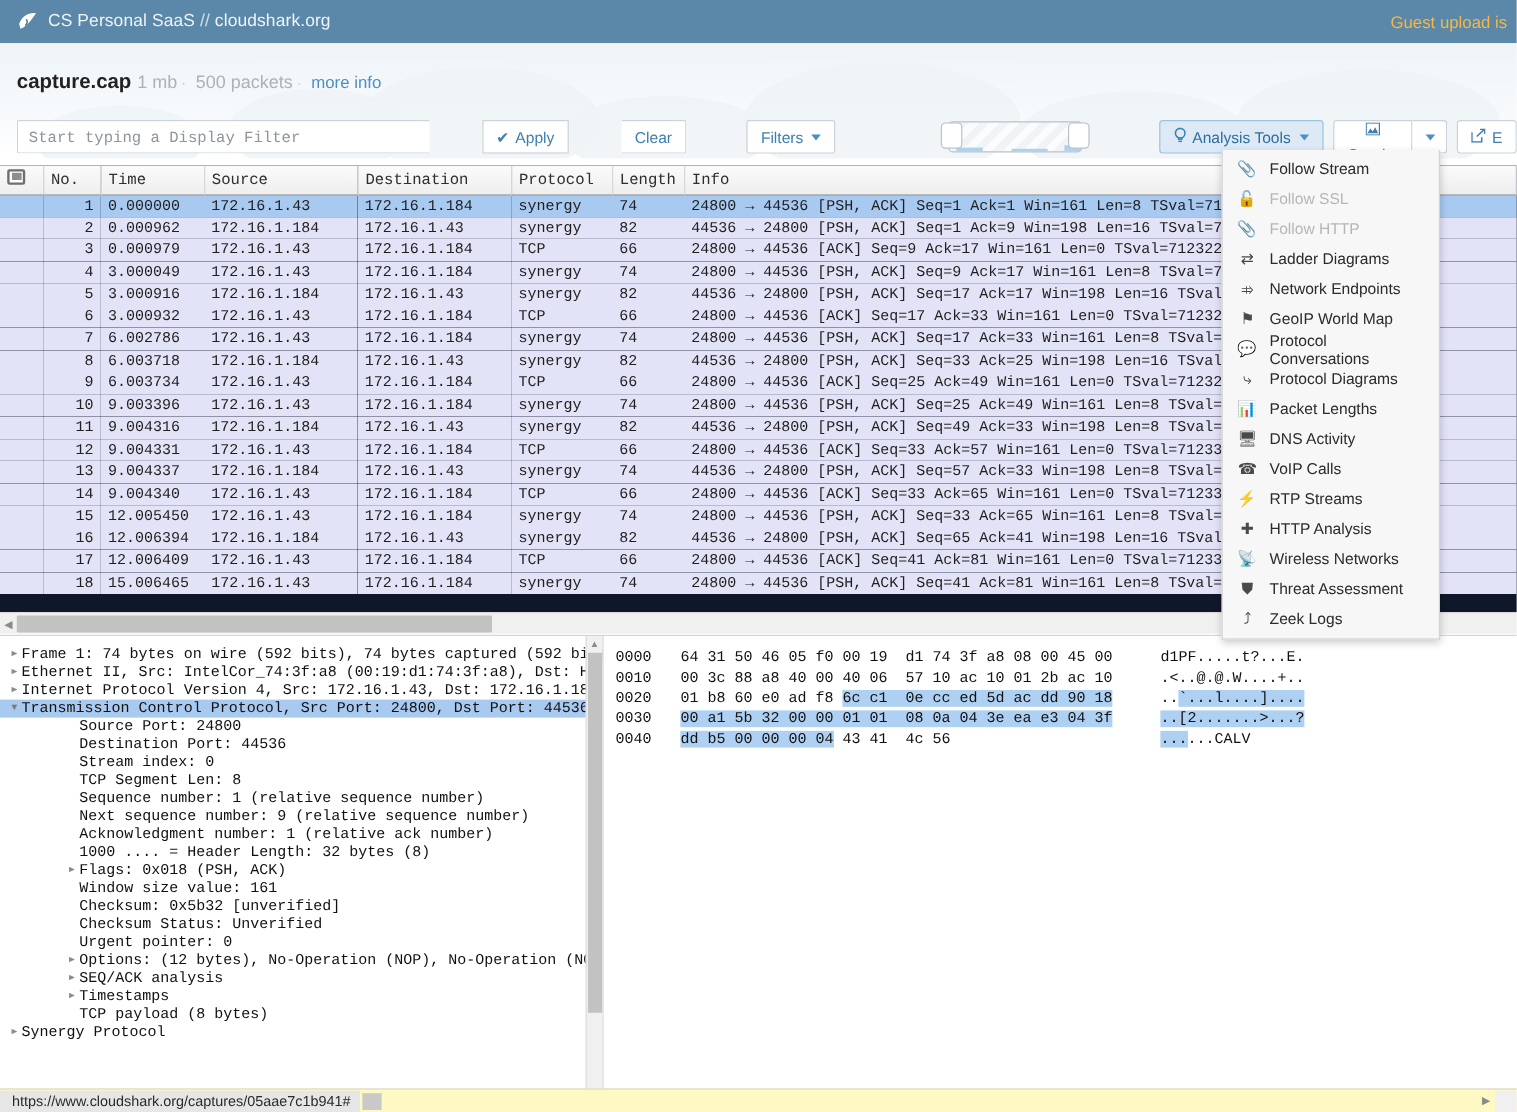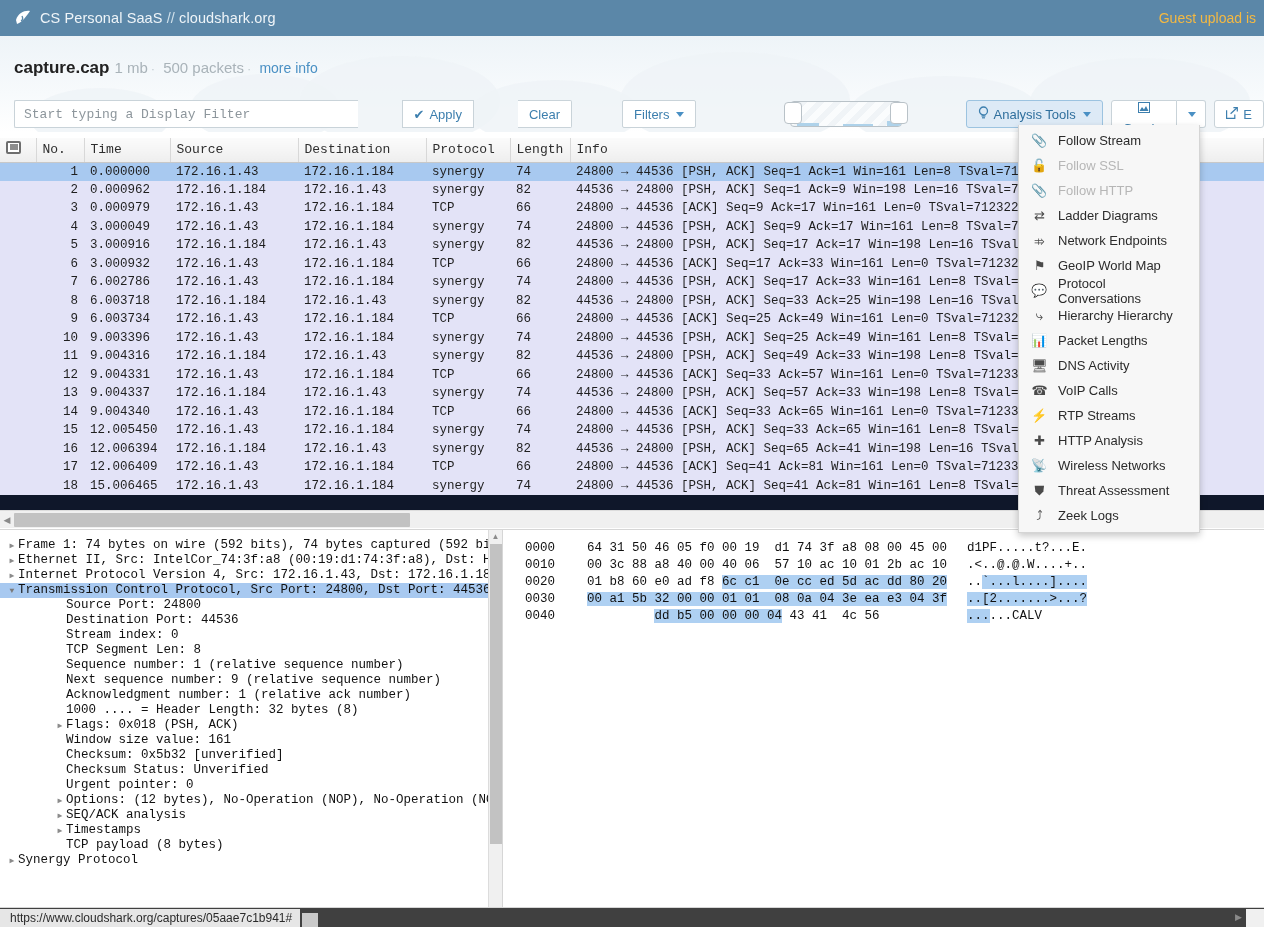--- a/index.html
+++ b/index.html
@@ -315,34 +315,34 @@
   .hex-pane {
     flex: 1 1 auto;
     background: #fff;
     padding: 10px 0 0 10px;
     font-family: "Liberation Mono", monospace;
     font-size: 12.5px;
     line-height: 17px;
     color: #111;
     overflow: hidden;
   }
-  .hexrow { display: flex; white-space: pre; text-align: center; }
+  .hexrow { display: flex; white-space: pre; }
   .hex-off { width: 54px; color: #111; }
   .hex-bytes { width: 400px; }
   .hex-ascii { }
   .hl { background: #aed0f2; }
 
   
   .statusbar {
     position: absolute;
     left: 0; bottom: 0; right: 0;
     height: 20px;
-    background: #404040;
+    background: #fef9c3;
     border-top: 1px solid #d6d6d6;
-    display: flex; align-items: flex-end;
+    display: flex; align-items: center;
   }
   .status-url {
     background: #e6e6e6;
     color: #2a2a2a;
     font-size: 12px;
     padding: 2px 8px 2px 10px;
     height: 18px;
     display: flex; align-items: center;
     font-family: "Liberation Sans", sans-serif;
   }
@@ -765,21 +765,21 @@
       <div class="vscroll">
         <div class="vs-arrow">▲</div>
         <div class="vs-thumb"></div>
         <div class="vs-arrow bot">▼</div>
       </div>
     </div>
 
     <div class="hex-pane" id="hex-pane">
         <div class="hexrow"><span class="hex-off">0000</span><span class="hex-bytes">64 31 50 46 05 f0 00 19  d1 74 3f a8 08 00 45 00</span><span class="hex-ascii">d1PF.....t?...E.</span></div>
         <div class="hexrow"><span class="hex-off">0010</span><span class="hex-bytes">00 3c 88 a8 40 00 40 06  57 10 ac 10 01 2b ac 10</span><span class="hex-ascii">.&lt;..@.@.W....+..</span></div>
-        <div class="hexrow"><span class="hex-off">0020</span><span class="hex-bytes">01 b8 60 e0 ad f8 <span class="hl">6c c1  0e cc ed 5d ac dd 80 20</span></span><span class="hex-ascii">..<span class="hl">`...l....]....</span></span></div>
+        <div class="hexrow"><span class="hex-off">0020</span><span class="hex-bytes">01 b8 60 e0 ad f8 <span class="hl">6c c1  0e cc ed 5d ac dd 90 18</span></span><span class="hex-ascii">..<span class="hl">`...l....]....</span></span></div>
         <div class="hexrow"><span class="hex-off">0030</span><span class="hex-bytes"><span class="hl">00 a1 5b 32 00 00 01 01  08 0a 04 3e ea e3 04 3f</span></span><span class="hex-ascii"><span class="hl">..[2.......&gt;...?</span></span></div>
         <div class="hexrow"><span class="hex-off">0040</span><span class="hex-bytes"><span class="hl">dd b5 00 00 00 04</span> 43 41  4c 56</span><span class="hex-ascii"><span class="hl">...</span>...CALV</span></div>
       </div>
   </div>
 
   <div class="menu" id="analysis-menu">
       <div class="menu-item">
         <span class="mi-ico">📎</span>
         <span>Follow Stream</span>
       </div>
@@ -802,21 +802,21 @@
       <div class="menu-item">
         <span class="mi-ico">⚑</span>
         <span>GeoIP World Map</span>
       </div>
       <div class="menu-item">
         <span class="mi-ico">💬</span>
         <span>Protocol Conversations</span>
       </div>
       <div class="menu-item">
         <span class="mi-ico">⤷</span>
-        <span>Hierarchy Hierarchy</span>
+        <span>Protocol Diagrams</span>
       </div>
       <div class="menu-item">
         <span class="mi-ico">📊</span>
         <span>Packet Lengths</span>
       </div>
       <div class="menu-item">
         <span class="mi-ico">🖥</span>
         <span>DNS Activity</span>
       </div>
       <div class="menu-item">

